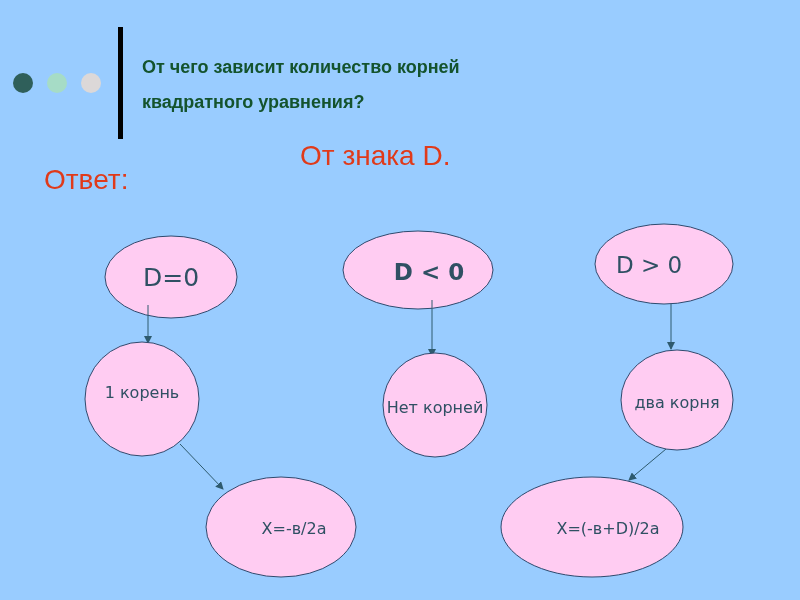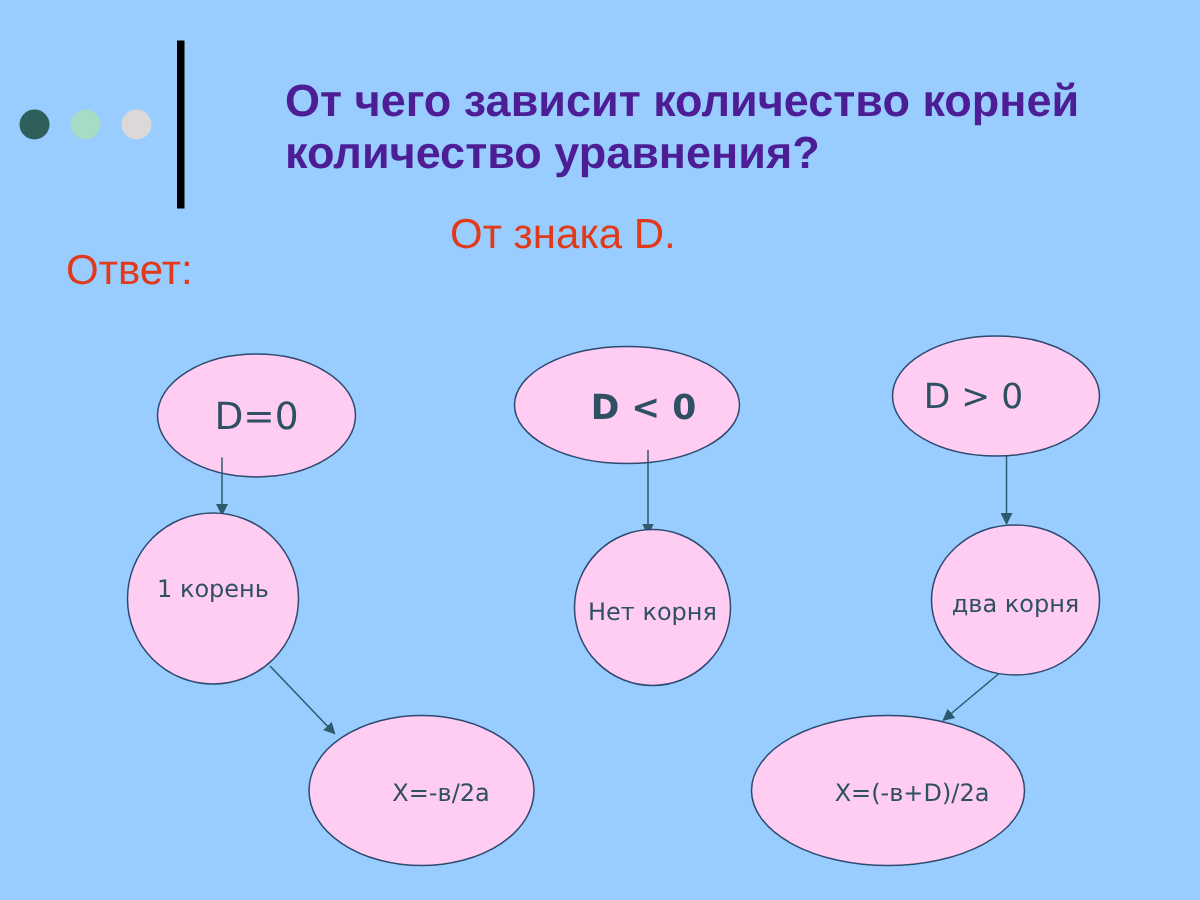--- a/index.html
+++ b/index.html
@@ -7,23 +7,22 @@
       width: 800px; height: 600px;
       background: #99ccff;
       position: relative;
       overflow: hidden;
       font-family: "DejaVu Sans", "Liberation Sans", sans-serif;
     }
     .dot { position: absolute; width: 20px; height: 20px; border-radius: 50%; }
     .vbar { position: absolute; left: 118px; top: 27px; width: 5px; height: 112px; background: #000; }
     .title {
       position: absolute; left: 142px; top: 50px;
-      color: #4c1d95; font-weight: bold; font-size: 30px; line-height: 35px;
+      color: #14532d; font-weight: bold; font-size: 18px; line-height: 35px;
       font-family: "Liberation Sans", sans-serif;
-      margin-left: 48px;
     }
     .answer {
       position: absolute; top: 140px; color: #e03a1a;
       font-size: 28px; font-family: "Liberation Sans", sans-serif;
     }
     svg.diagram { position: absolute; left: 0; top: 0; }
     .node-label {
       position: absolute; color: #2f5063; text-align: center;
       display: flex; align-items: center; justify-content: center; white-space: nowrap;
     }
@@ -31,21 +30,21 @@
 </head>
 <body>
 
 <div class="dot" style="left:13px;top:73px;background:#2f5f5a;"></div>
 <div class="dot" style="left:47px;top:73px;background:#a6dcc6;"></div>
 <div class="dot" style="left:81px;top:73px;background:#dcd8d8;"></div>
 <div class="vbar"></div>
 
 <div class="title">
   <div>От чего зависит количество корней</div>
-  <div>количество уравнения?</div>
+  <div>квадратного уравнения?</div>
 </div>
 
 <div class="answer" style="left:44px;margin-top:24px;">Ответ:</div>
 <div class="answer" style="left:300px;">От знака D.</div>
 
 <svg class="diagram" width="800" height="600">
   <defs>
     <marker id="arrow" markerWidth="8" markerHeight="8" refX="7" refY="4" orient="auto" markerUnits="userSpaceOnUse">
       <path d="M0,0 L8,4 L0,8 z" fill="#2e5a6e"></path>
     </marker>
@@ -66,17 +65,17 @@
   <ellipse cx="677" cy="400" rx="56" ry="50" fill="#ffccf2" stroke="#2e4a6e" stroke-width="1"></ellipse>
   <line x1="666" y1="449" x2="629" y2="480" stroke="#2e5a6e" stroke-width="1" marker-end="url(#arrow)"></line>
   <ellipse cx="592" cy="527" rx="91" ry="50" fill="#ffccf2" stroke="#2e4a6e" stroke-width="1"></ellipse>
 </svg>
 
 <div class="node-label" style="left:105px;top:257px;width:132px;height:40px;font-size:25px;">D=0</div>
 <div class="node-label" style="left:80px;top:378px;width:124px;height:28px;font-size:16px;">1 корень</div>
 <div class="node-label" style="left:206px;top:514px;width:176px;height:28px;font-size:16px;">X=-в/2а</div>
 
 <div class="node-label" style="left:343px;top:254px;width:172px;height:36px;font-size:23px;font-weight:bold;">D &lt; 0</div>
-<div class="node-label" style="left:370px;top:393px;width:130px;height:28px;font-size:16px;">Нет корня</div>
+<div class="node-label" style="left:370px;top:393px;width:130px;height:28px;font-size:16px;">Нет корней</div>
 
 <div class="node-label" style="left:580px;top:247px;width:138px;height:36px;font-size:23px;">D &gt; 0</div>
 <div class="node-label" style="left:620px;top:388px;width:114px;height:28px;font-size:16px;">два корня</div>
 <div class="node-label" style="left:501px;top:514px;width:182px;height:28px;font-size:16px;margin-left:16px;">X=(-в+D)/2а</div>
 
 </body></html>

